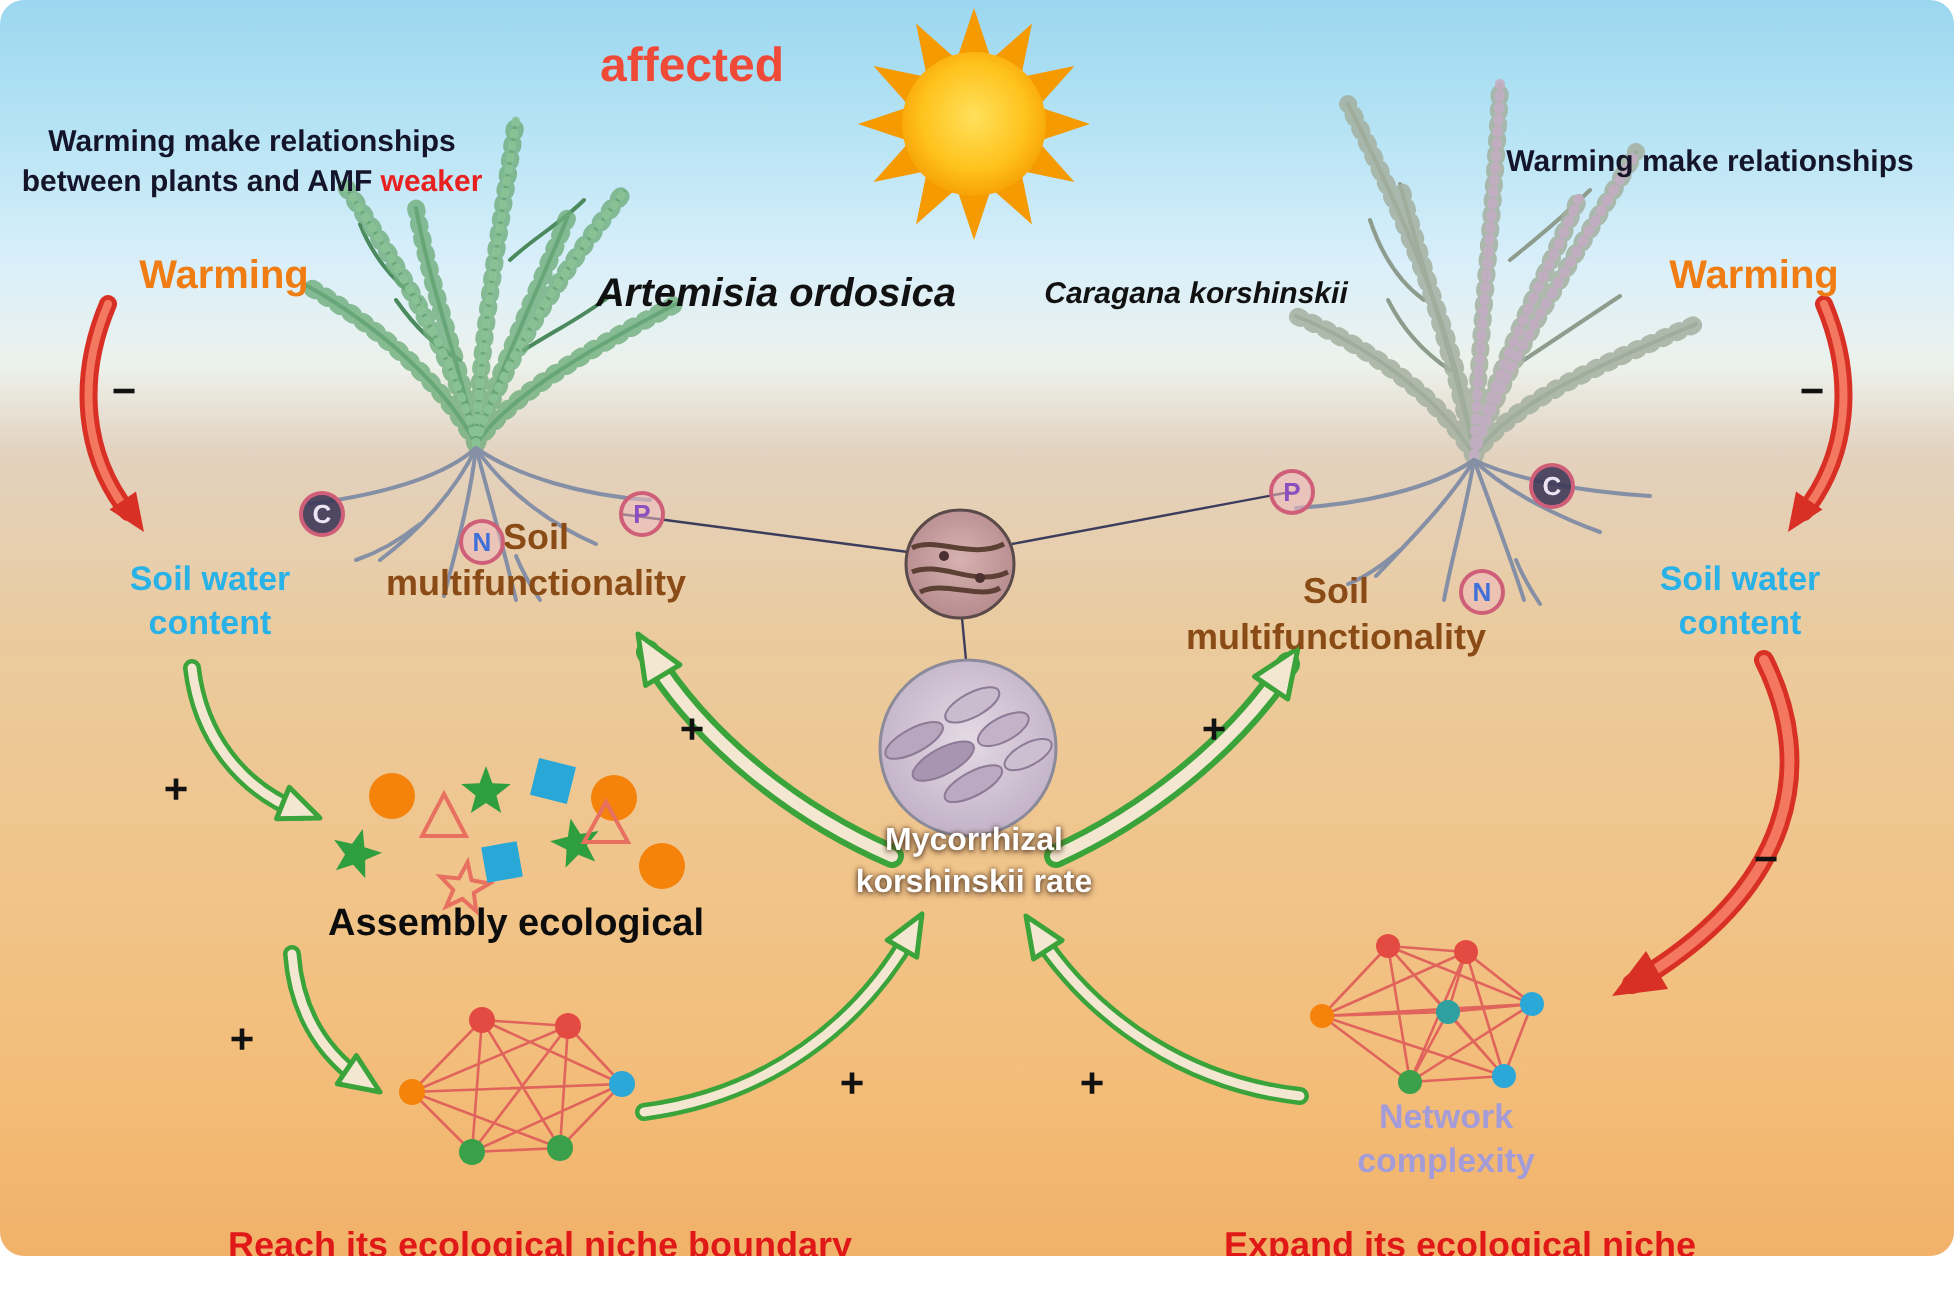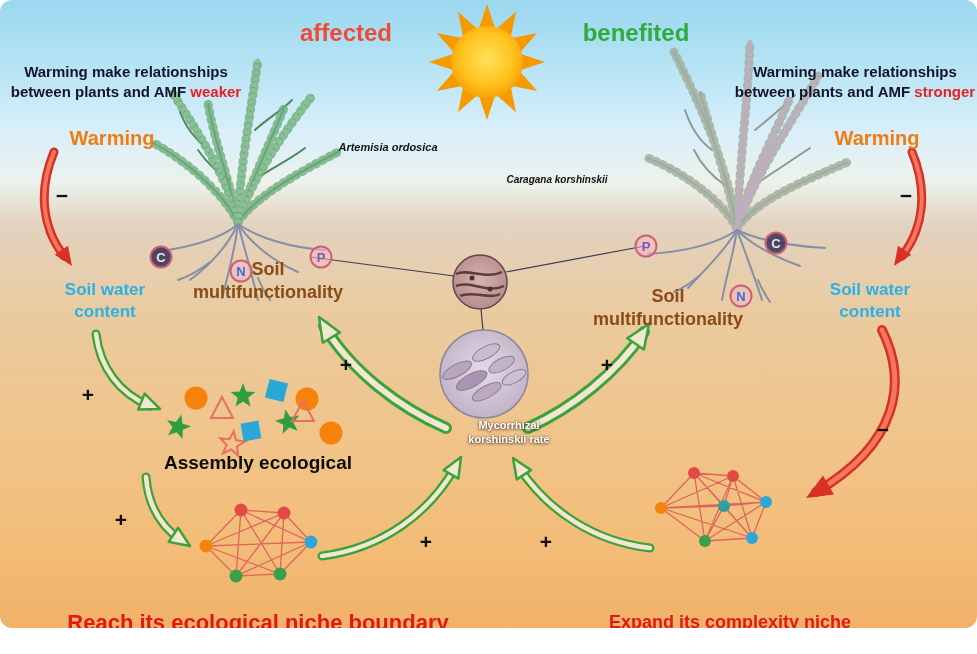--- a/index.html
+++ b/index.html
@@ -265,65 +265,67 @@
       <circle cx="694" cy="473" r="6" fill="#e34b42"></circle>
       <circle cx="733" cy="476" r="6" fill="#e34b42"></circle>
       <circle cx="766" cy="502" r="6" fill="#2ba8d8"></circle>
       <circle cx="752" cy="538" r="6" fill="#2ba8d8"></circle>
       <circle cx="705" cy="541" r="6" fill="#3aa04a"></circle>
       <circle cx="724" cy="506" r="6" fill="#2fa0a0"></circle>
     </g>
   </svg>
 
   <div class="lbl" style="left:346px; top:33px; font-size:24px; color:#ef4a38;">affected</div>
-  <div class="lbl" style="left:636px; top:33px; font-size:24px; color:#2ead3b;">benefited</div>
 
   <div class="lbl" style="left:126px; top:81px; font-size:15px; color:#14142a;">
     <span class="line">Warming make relationships</span>
     <span class="line"><span>between plants and AMF </span><span style="color:#e82020;text-align:center;">weaker</span></span>
   </div>
   <div class="lbl" style="left:855px; top:81px; font-size:15px; color:#14142a;">
     <span class="line">Warming make relationships</span>
-    <span class="line"><span>between plants and AMF </span><span style="color:#e82020;">stronger</span></span>
   </div>
 
   <div class="lbl" style="left:112px; top:138px; font-size:20px; color:#f07d13;">Warming</div>
   <div class="lbl" style="left:877px; top:138px; font-size:20px; color:#f07d13;">Warming</div>
 
-  <div class="lbl italic" style="left:388px; top:147px; font-size:11px; color:#111;">Artemisia ordosica</div>
-  <div class="lbl italic" style="left:557px; top:147px; font-size:10px; color:#111;margin-top:32px;">Caragana korshinskii</div>
+  <div class="lbl italic" style="left:388px; top:147px; font-size:20px; color:#111;">Artemisia ordosica</div>
+  <div class="lbl italic" style="left:598px; top:147px; font-size:15px; color:#111;">Caragana korshinskii</div>
 
   <div class="lbl" style="left:268px; top:281px; font-size:18px; color:#8a4b16;">
     <span class="line">Soil</span>
     <span class="line">multifunctionality</span>
   </div>
   <div class="lbl" style="left:668px; top:308px; font-size:18px; color:#8a4b16;">
     <span class="line">Soil</span>
     <span class="line">multifunctionality</span>
   </div>
 
   <div class="lbl" style="left:105px; top:301px; font-size:17px; color:#29b2e8;">
     <span class="line">Soil water</span>
     <span class="line">content</span>
   </div>
   <div class="lbl" style="left:870px; top:301px; font-size:17px; color:#29b2e8;">
     <span class="line">Soil water</span>
     <span class="line">content</span>
   </div>
 
-  <div class="lbl myco" style="left:509px; top:432px; font-size:11px;">
+  <div class="lbl myco" style="left:487px; top:432px; font-size:16px;">
     <span class="line">Mycorrhizal</span>
     <span class="line">korshinskii rate</span>
   </div>
 
   <div class="lbl" style="left:258px; top:463px; font-size:19px; color:#0c0c0c;">Assembly ecological</div>
 
-
-  <div class="lbl" style="left:258px; top:623px; font-size:22px; color:#e01818;">Reach its ecological niche boundary</div>
-  <div class="lbl" style="left:730px; top:623px; font-size:18px; color:#e01818;">Expand its complexity niche</div>
+  <div class="lbl" style="left:723px; top:570px; font-size:17px; color:#a49cd8;">
+    <span class="line">Network</span>
+    <span class="line">complexity</span>
+  </div>
+
+  <div class="lbl" style="left:270px; top:623px; font-size:18px; color:#e01818;">Reach its ecological niche boundary</div>
+  <div class="lbl" style="left:730px; top:623px; font-size:18px; color:#e01818;">Expand its ecological niche</div>
 
   <div class="badge dark" style="left:161px; top:257px;">
     <span style="color:#ece4f2;">C</span>
   </div>
   <div class="badge" style="left:241px; top:271px;">
     <span style="color:#3f6fd8;">N</span>
   </div>
   <div class="badge" style="left:321px; top:257px;">
     <span style="color:#8b4fc0;">P</span>
   </div>

